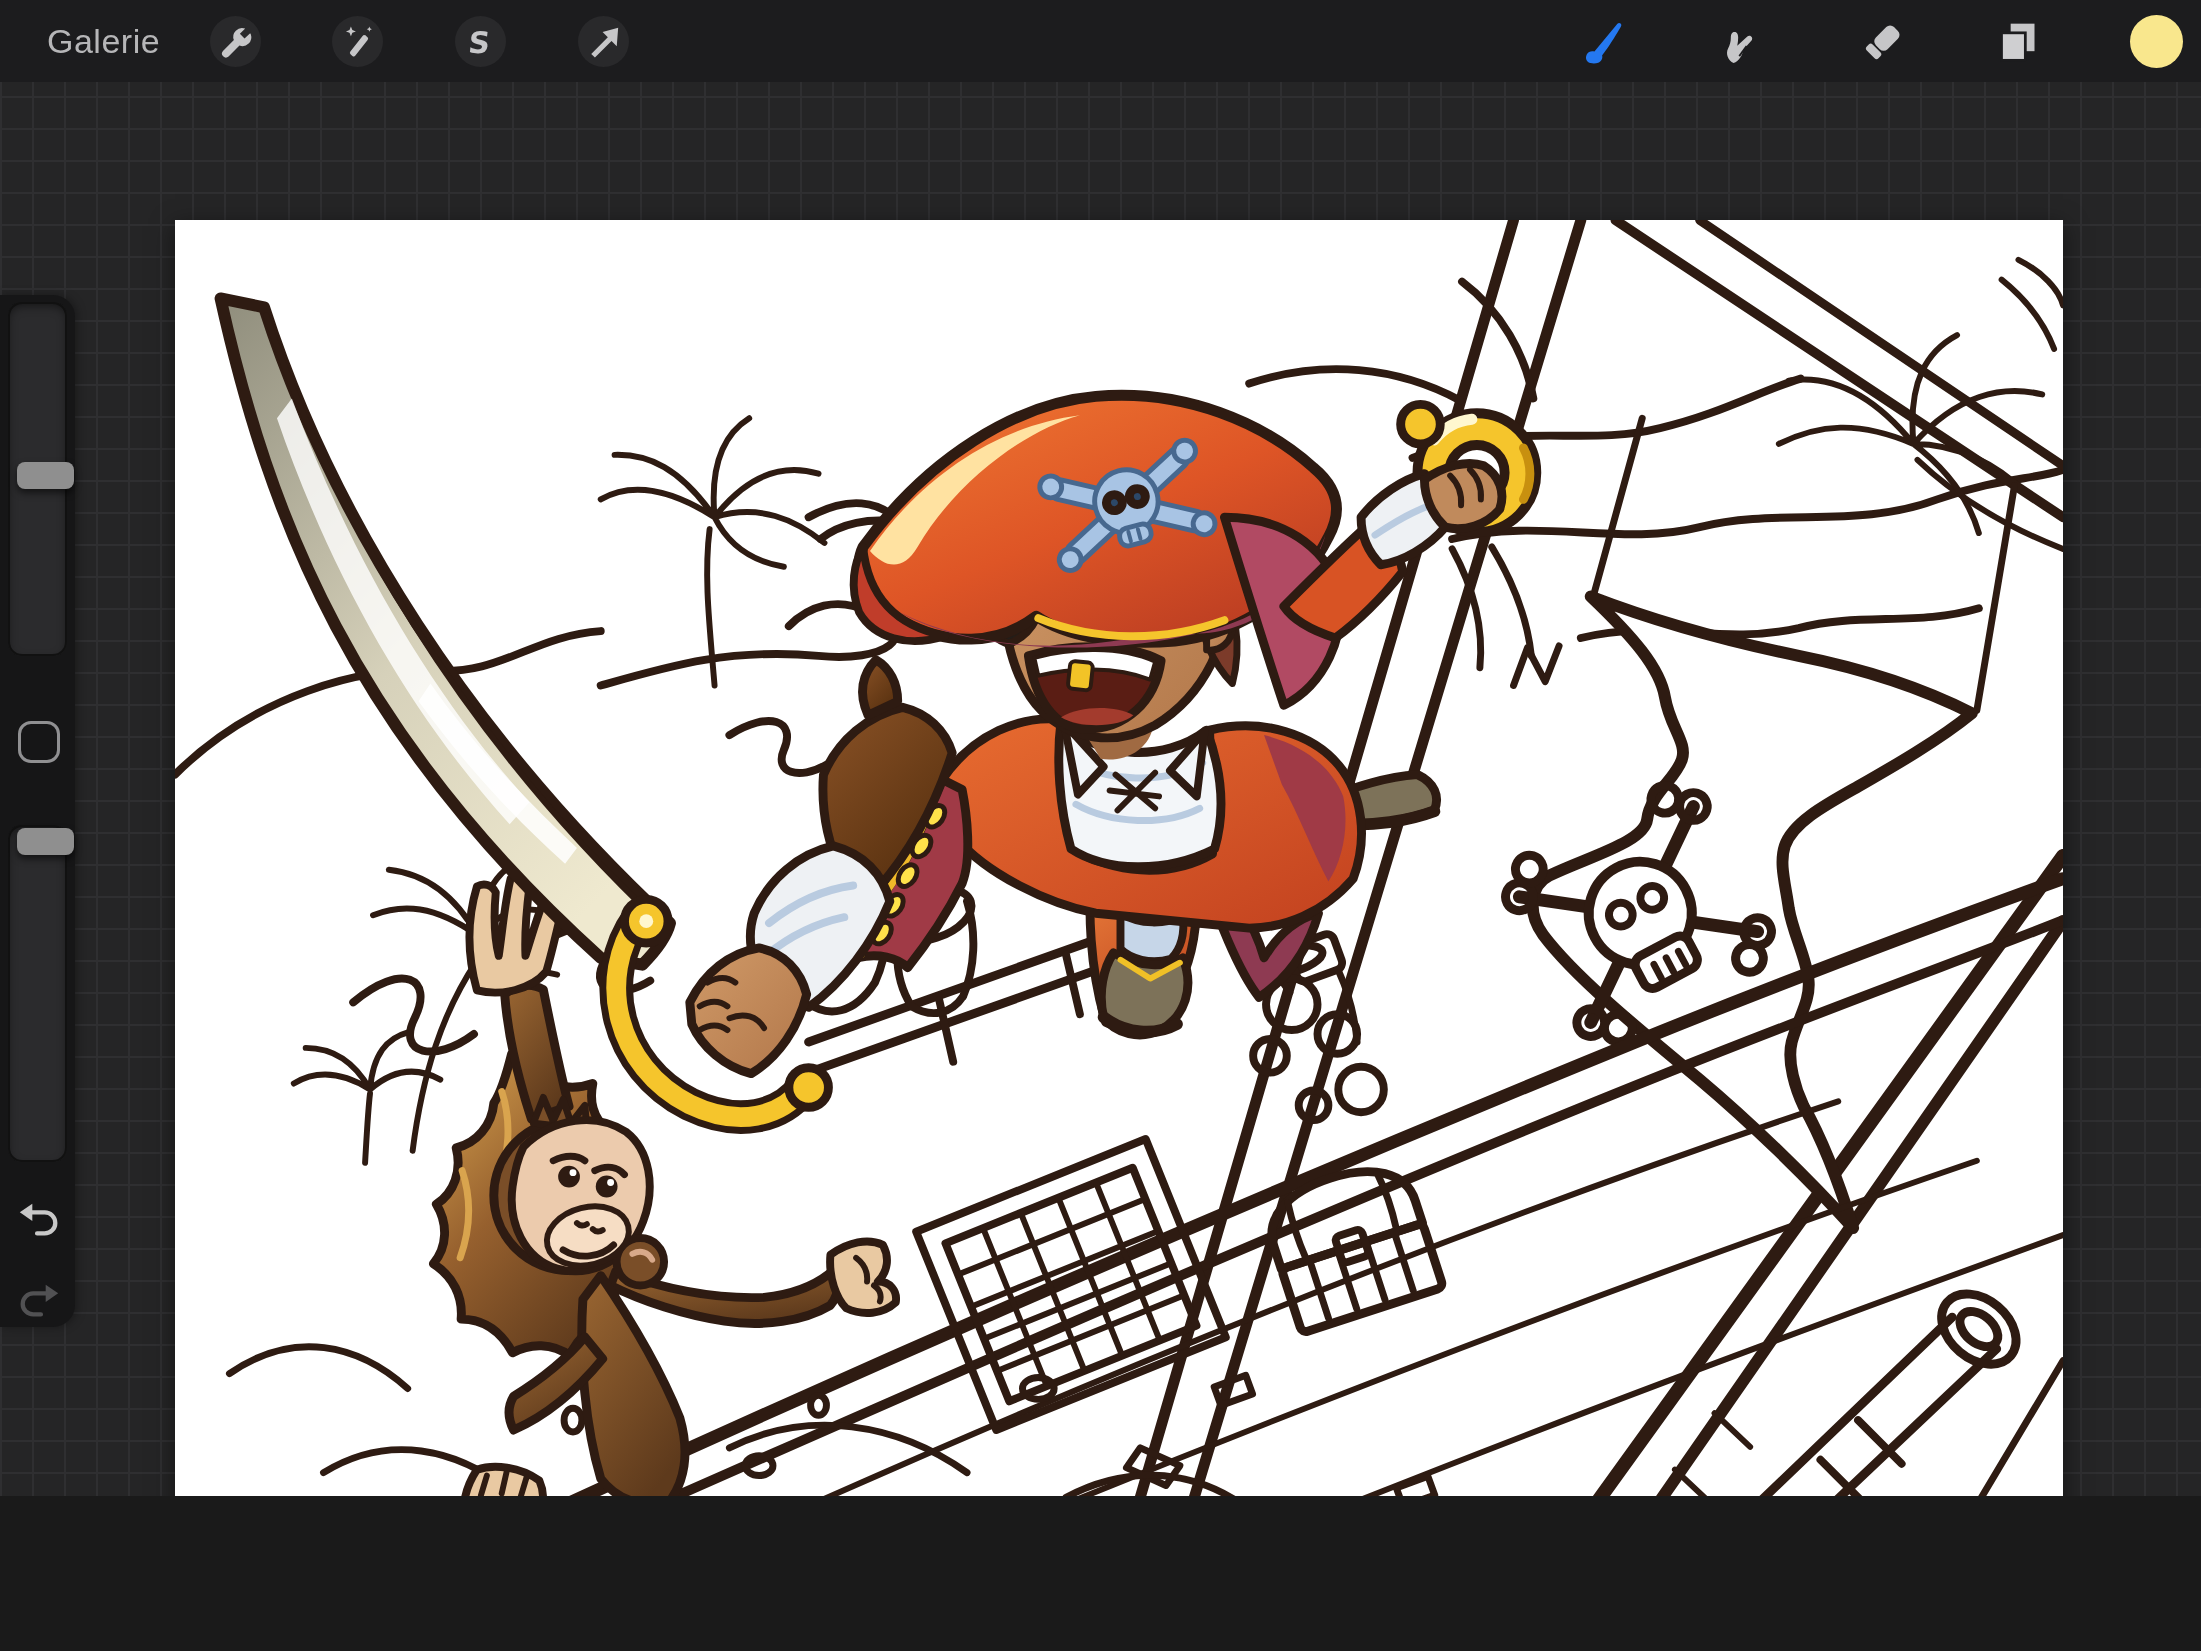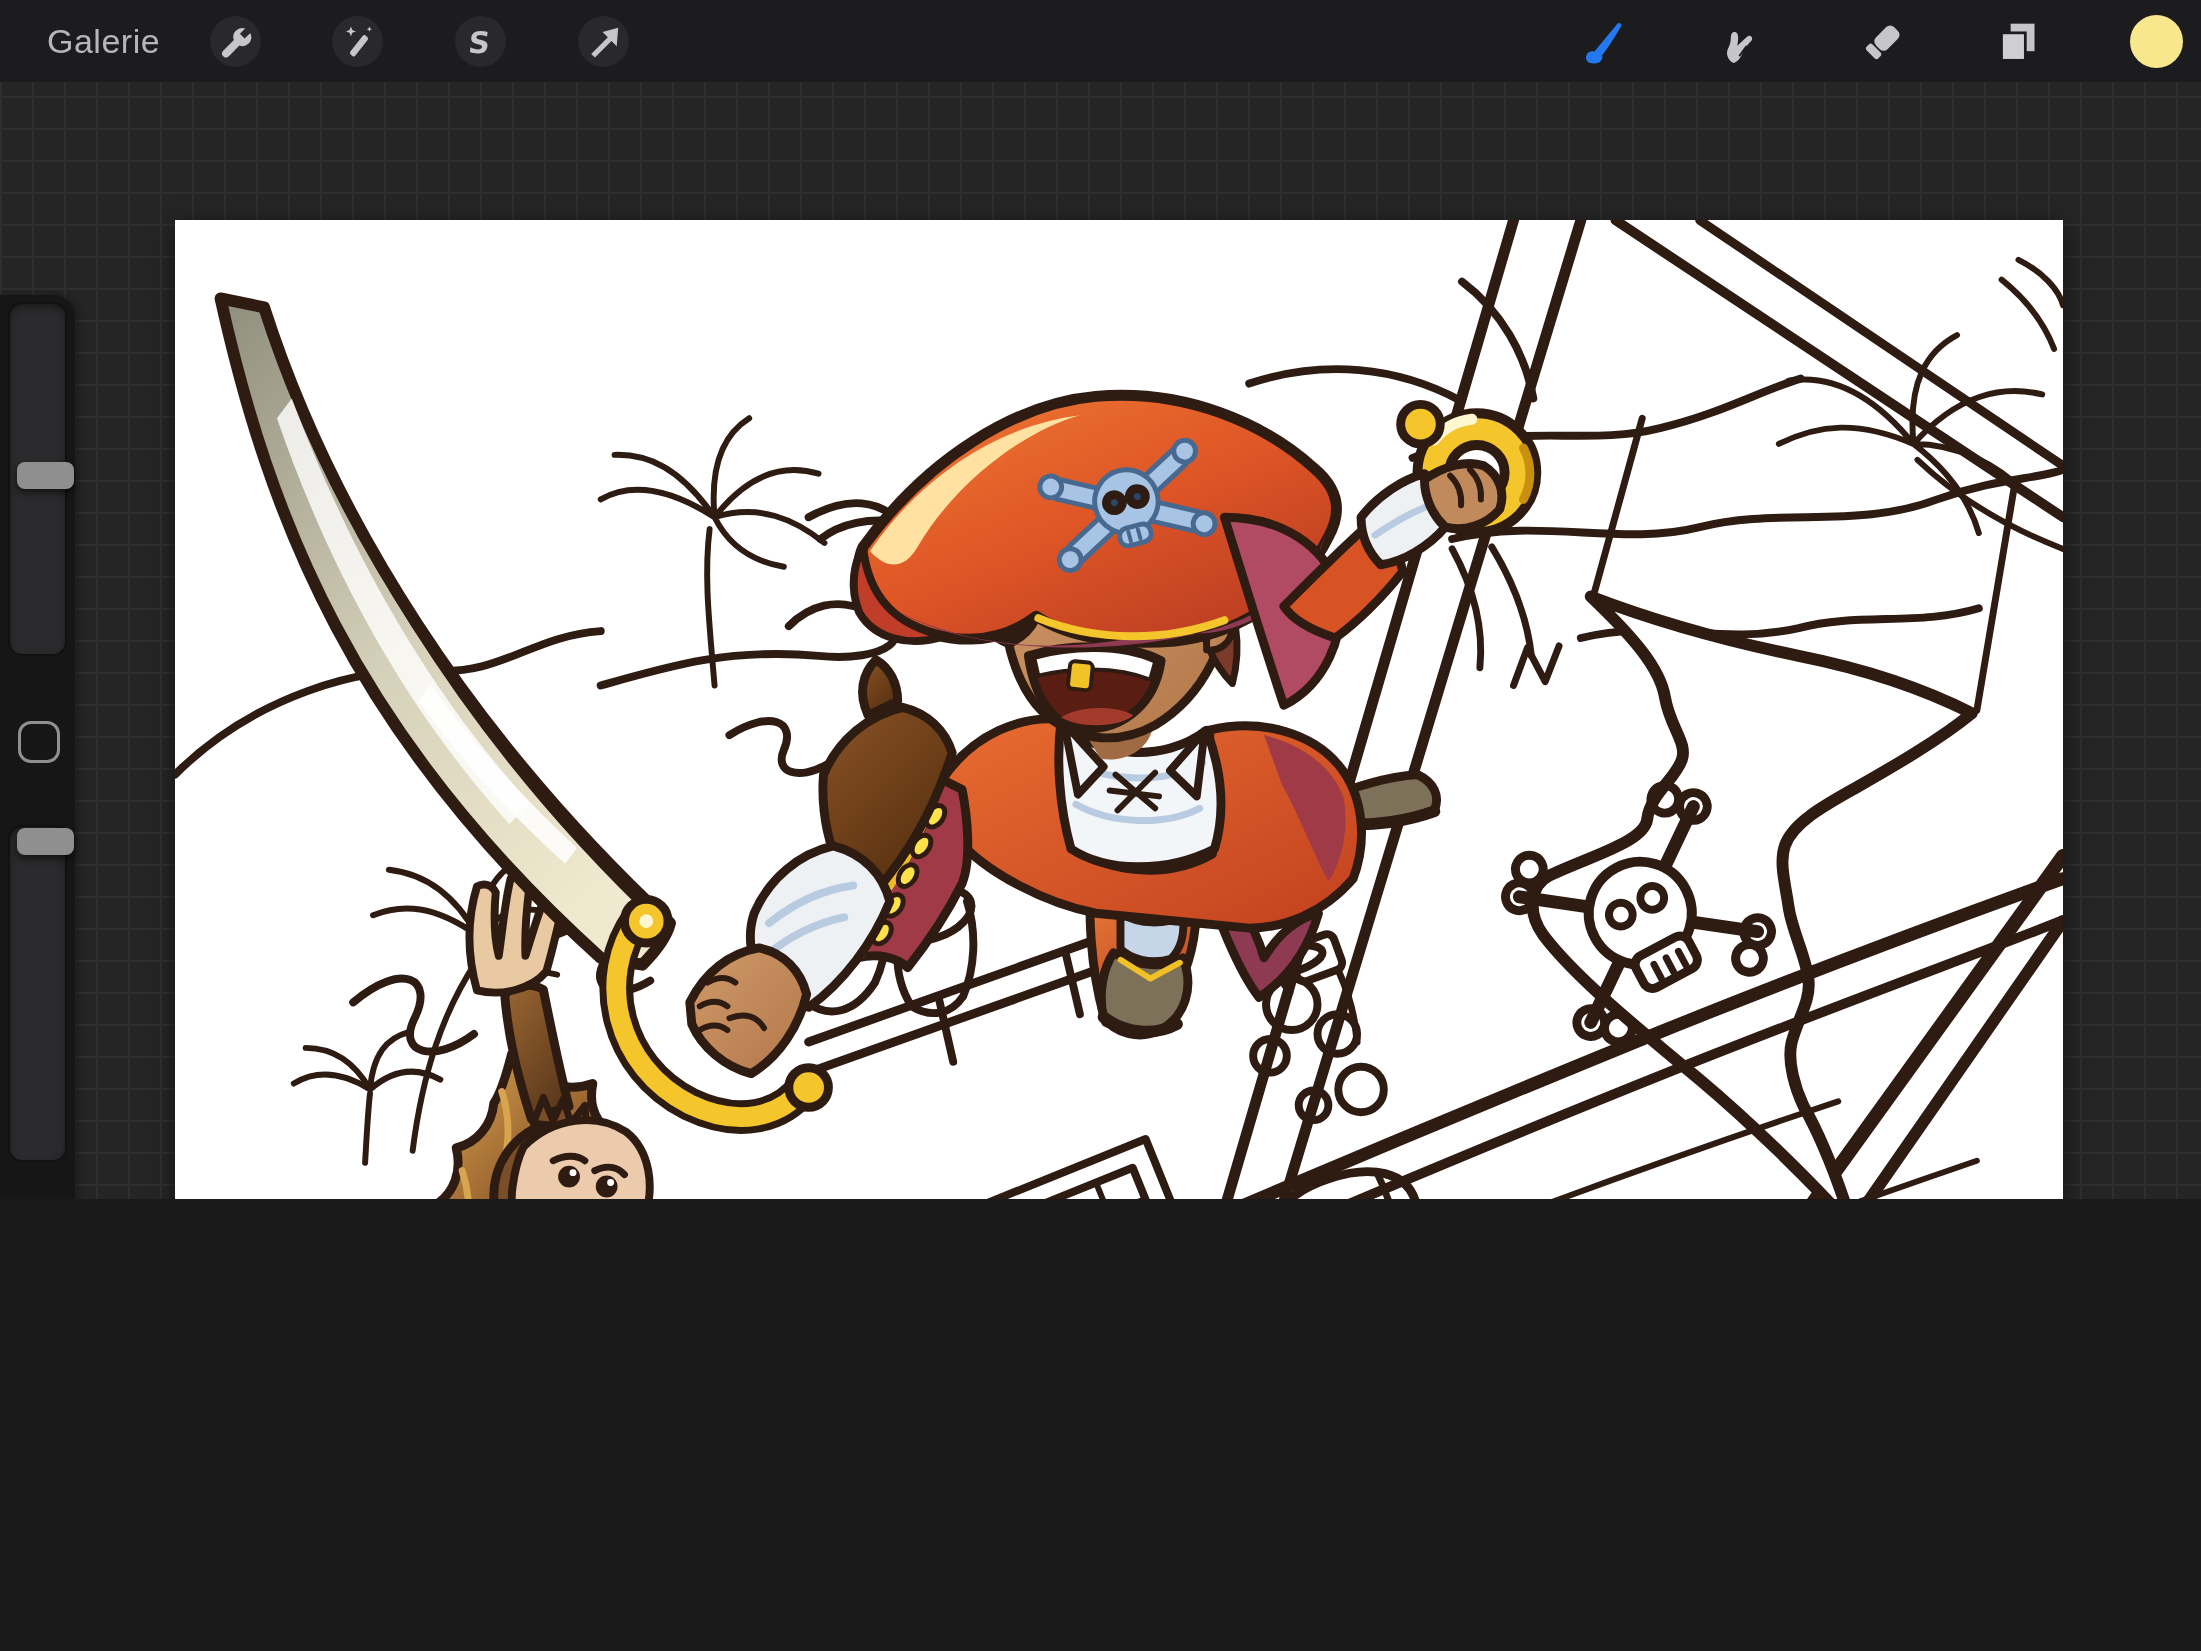--- a/index.html
+++ b/index.html
@@ -1,16 +1,16 @@
 <!DOCTYPE html>
 <html><head>
 <meta charset="utf-8">
 <style>
   html,body{margin:0;padding:0;background:#1a1a1a;}
-  .screen{position:relative;width:2202px;height:1199px;overflow:hidden;
+  .screen{position:relative;width:2202px;height:1496px;overflow:hidden;
     background-color:#252526;
     background-image:linear-gradient(#2f2f31 2px,transparent 2px),
                      linear-gradient(90deg,#2f2f31 2px,transparent 2px);
     background-size:32px 32px;
     font-family:"Liberation Sans",sans-serif;text-align:right;}
   
   .topbar{position:absolute;left:0;top:0;width:2202px;height:82px;background:#1c1c1e;z-index:30;}
   .gallery-label{position:absolute;left:47px;top:0;height:82px;line-height:82px;
     font-size:34px;color:#b6b6b8;letter-spacing:0.5px;cursor:default;}
   .tool-circle{position:absolute;top:16px;width:51px;height:51px;border-radius:50%;

